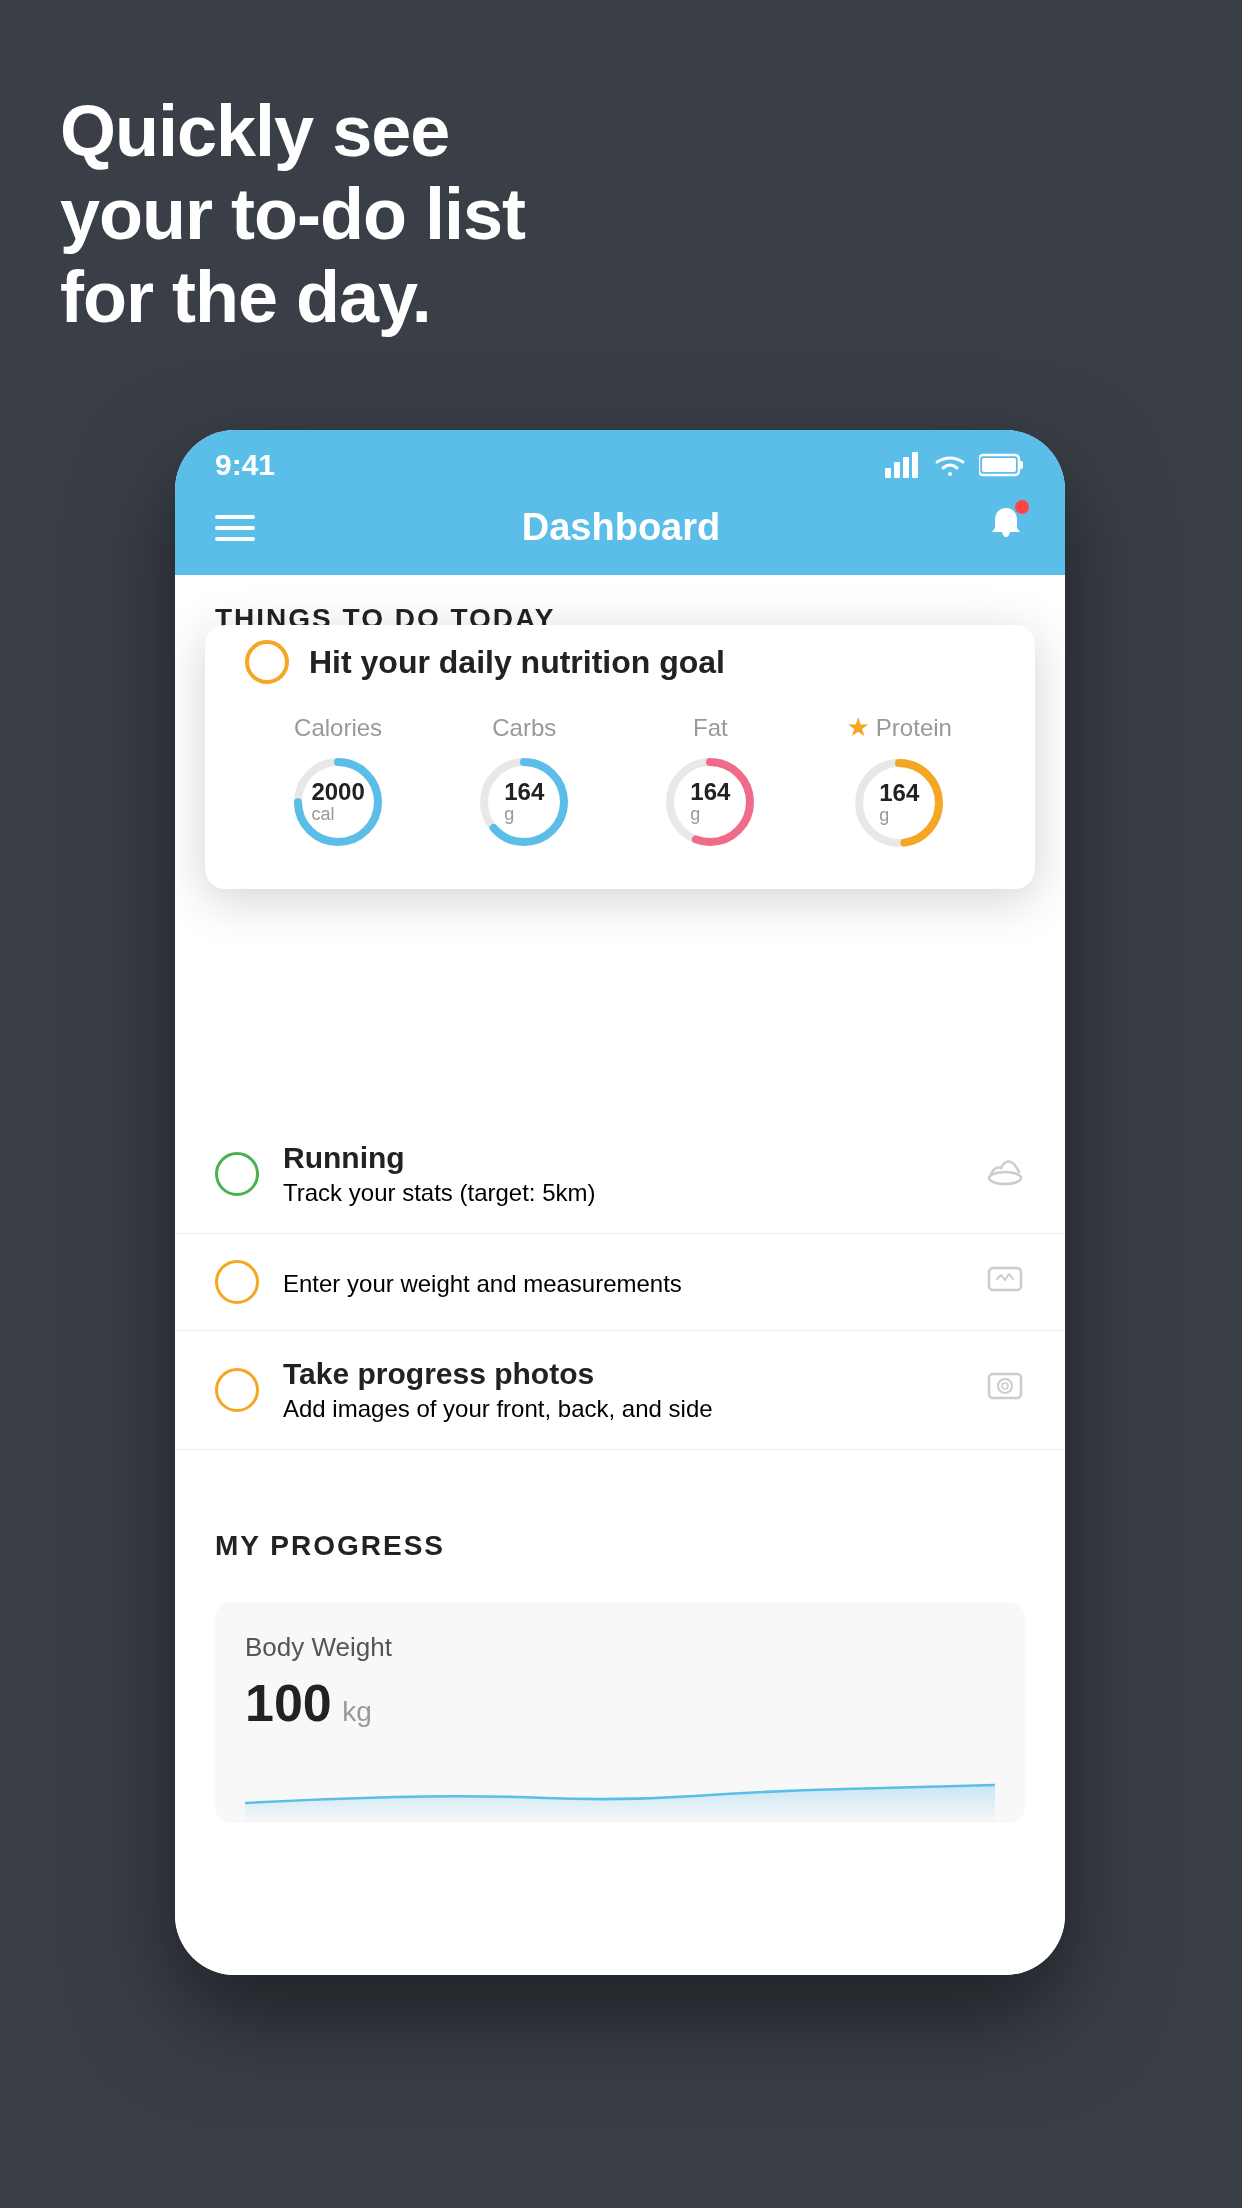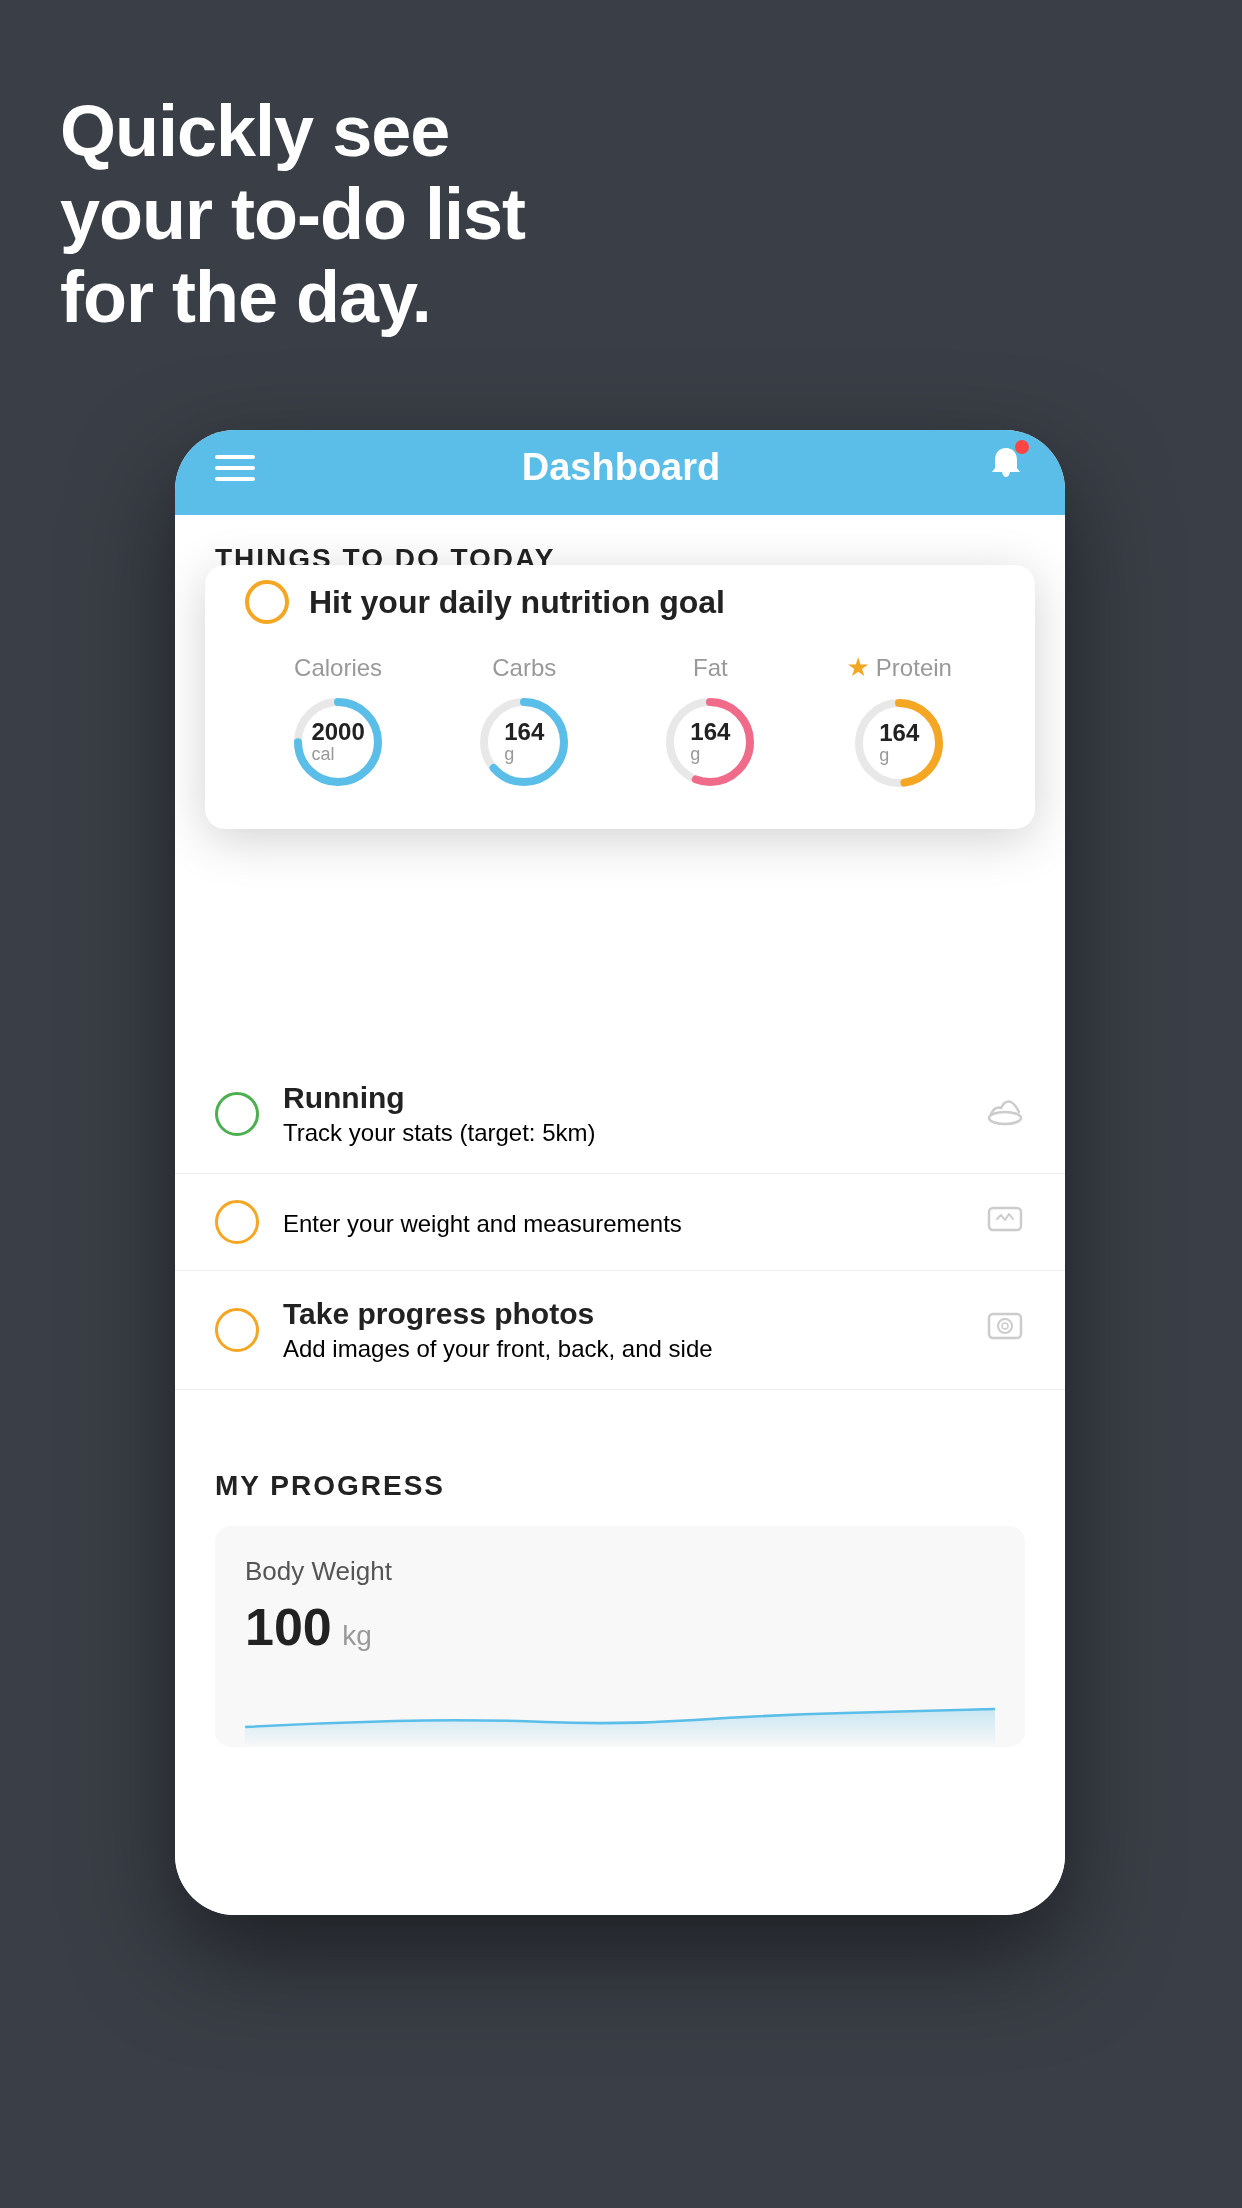--- a/index.html
+++ b/index.html
@@ -234,21 +234,21 @@
 
     
     .progress-section {
       padding: 40px 40px 0 40px;
     }
     .progress-header {
       font-size: 28px;
       font-weight: 800;
       letter-spacing: 2px;
       color: #222;
-      margin-bottom: 24px;
+      margin-bottom: 40px;
     }
     .progress-cards {
       display: flex;
       gap: 24px;
     }
     .progress-card {
       flex: 1;
       background: #f8f8f8;
       border-radius: 16px;
       padding: 30px 30px 0 30px;
@@ -284,20 +284,44 @@
 <body>
 
 <div class="hero-text">
   <span>Quickly see</span><br>
   <span>your to-do list</span><br>
   <span>for the day.</span>
 </div>
 
 <div class="phone">
 
+  <div class="status-bar">
+    <span>9:41</span>
+    <div class="status-icons">
+
+      <svg width="36" height="26" viewBox="0 0 36 26">
+        <rect x="0" y="16" width="6" height="10" rx="1" fill="white"></rect>
+        <rect x="9" y="10" width="6" height="16" rx="1" fill="white"></rect>
+        <rect x="18" y="5" width="6" height="21" rx="1" fill="white"></rect>
+        <rect x="27" y="0" width="6" height="26" rx="1" fill="white"></rect>
+      </svg>
+
+      <svg width="34" height="26" viewBox="0 0 34 26">
+        <path d="M17 22 L17 22" stroke="white" stroke-width="4" stroke-linecap="round"></path>
+        <path d="M10 16 Q17 10 24 16" stroke="white" stroke-width="3" fill="none" stroke-linecap="round"></path>
+        <path d="M4 10 Q17 2 30 10" stroke="white" stroke-width="3" fill="none" stroke-linecap="round"></path>
+      </svg>
+
+      <svg width="46" height="24" viewBox="0 0 46 24">
+        <rect x="0" y="2" width="40" height="20" rx="4" stroke="white" stroke-width="2.5" fill="none"></rect>
+        <rect x="40" y="8" width="4" height="8" rx="2" fill="white"></rect>
+        <rect x="3" y="5" width="34" height="14" rx="2" fill="white"></rect>
+      </svg>
+    </div>
+  </div>
 
   <div class="header">
     <div class="hamburger">
       <span></span>
         <span></span>
         <span></span>
     </div>
     <span class="header-title">Dashboard</span>
     <div class="bell-icon" style="position:relative">
       <svg width="38" height="38" viewBox="0 0 38 38" fill="none">

